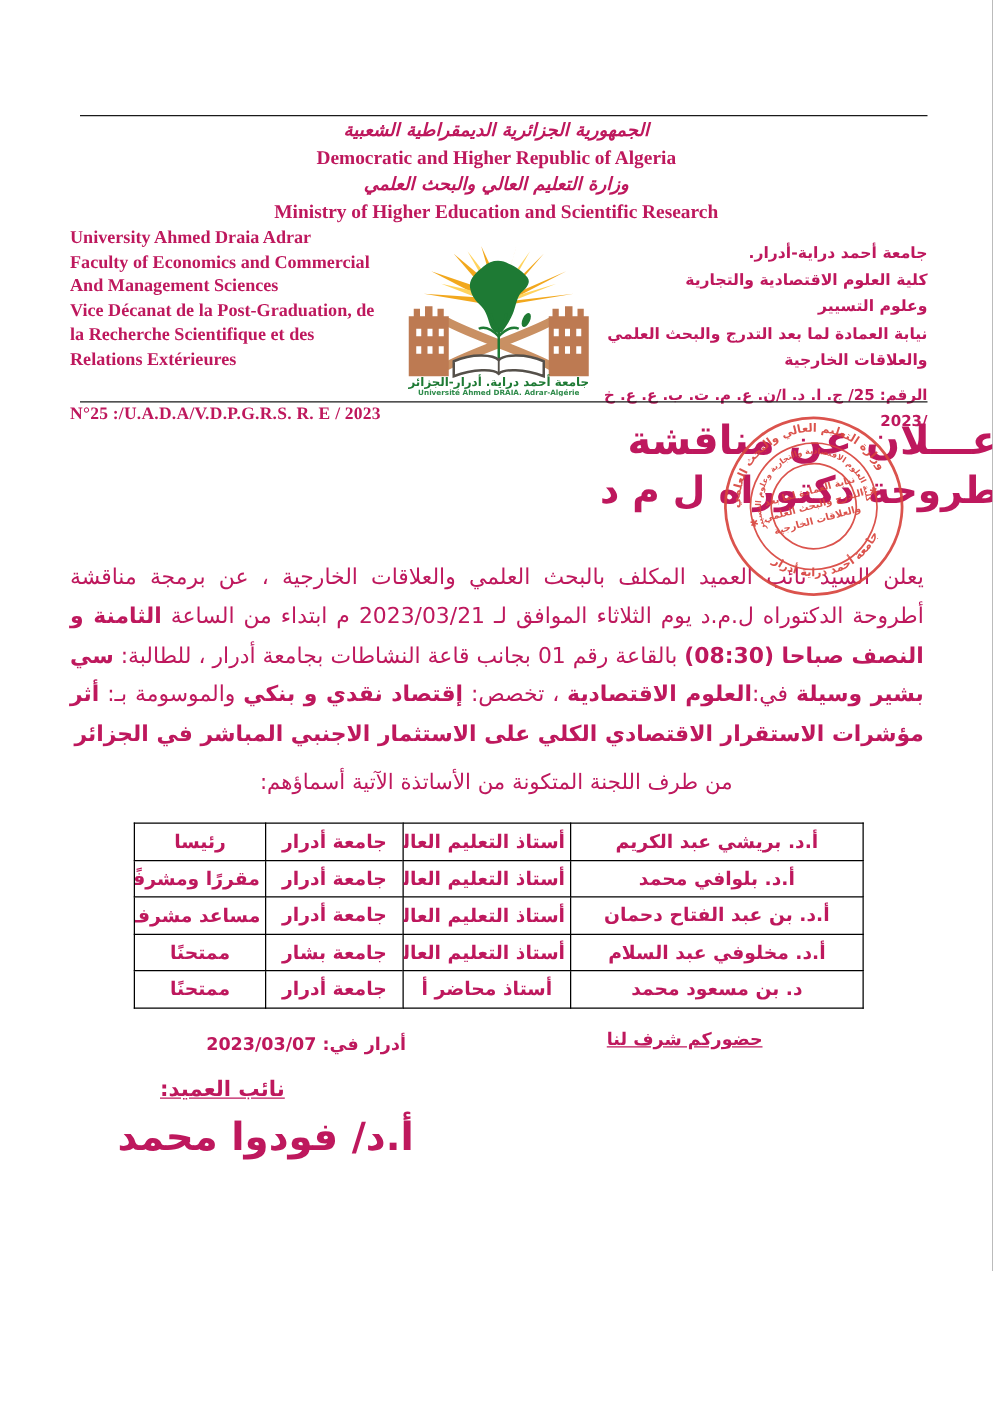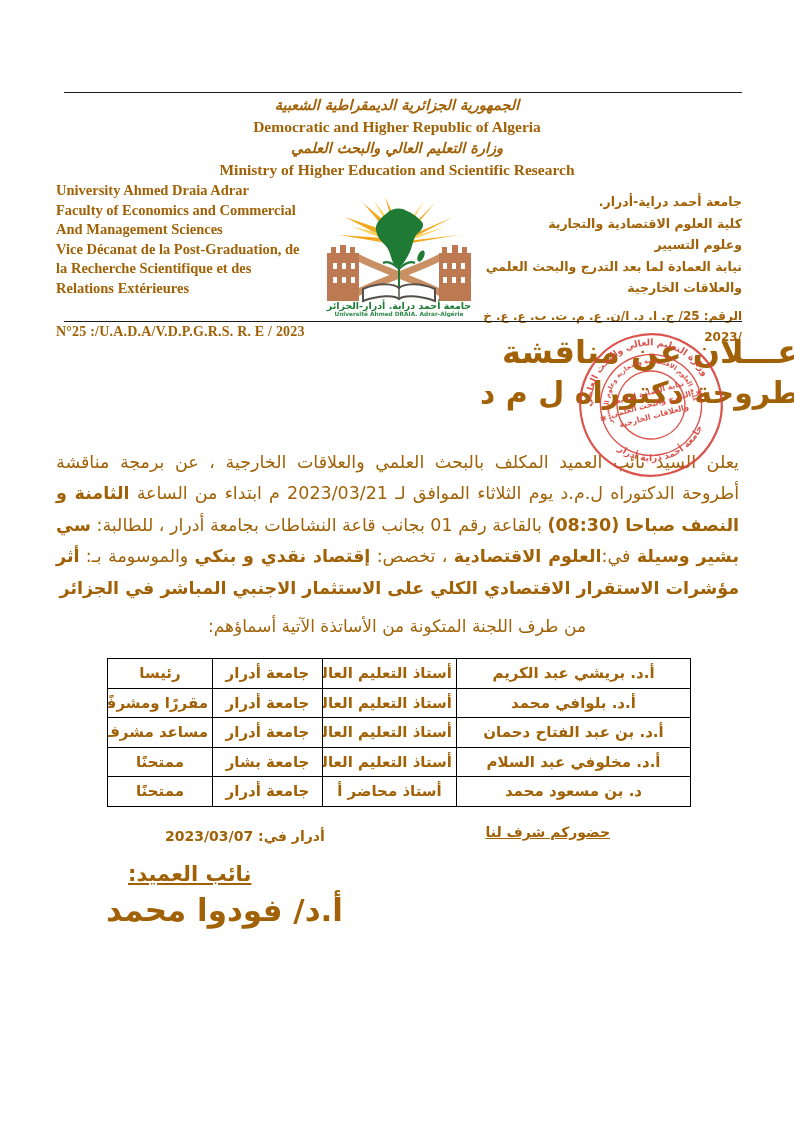--- a/index.html
+++ b/index.html
@@ -1,18 +1,18 @@
 <!DOCTYPE html>
 <html><head>
 <meta charset="utf-8">
 <style>
   html,body { margin:0; padding:0; background:#888; }
   .page {
     position:relative; width:794px; height:1123px; margin:0 auto;
-    background:#ffffff; color:#a16207;
+    background:#ffffff; color:#be185d;
     font-family:"DejaVu Sans", sans-serif;
     overflow:hidden;
   }
   .rule { position:absolute; left:64px; width:678px; border-top:1.6px solid #1a1a1a; }
   .rule.top { top:92px; }
   .rule.mid { top:321px; }
 
   .hdr-center { position:absolute; top:94px; left:0; width:100%; text-align:center; }
   .ar-callig { font-weight:bold; font-style:italic; font-size:14.5px; line-height:22px; }
   .en-serif  { font-family:"Liberation Serif", serif; font-weight:bold; font-size:15.5px; line-height:21px; }
@@ -55,25 +55,25 @@
   }
   table.committee td {
     border:1.4px solid #000; height:28.5px; text-align:center; vertical-align:middle;
     font-size:15px; font-weight:bold; padding:0 4px; overflow:hidden; white-space:nowrap;
   }
 
   .honor   { position:absolute; top:824px; right:184px; direction:rtl; font-weight:bold; font-size:14px;text-decoration:underline; }
   .dateline{ position:absolute; top:828px; left:165px;  direction:rtl; font-weight:bold; font-size:14px; }
   .signer-title {
     position:absolute; top:862px; left:128px; direction:rtl;
-    font-weight:bold; font-size:21px; text-decoration:underline;
+    font-weight:bold; font-size:17px; text-decoration:underline;
   }
   .signer-name {
     position:absolute; top:892px; left:94px; direction:rtl;
-    font-weight:bold; font-size:31px;margin-left:12px;
+    font-weight:bold; font-size:31px;
   }
 
   svg text { font-family:"DejaVu Sans", sans-serif; }
 </style>
 </head>
 <body>
 
 <div class="page">
 
   <div class="rule top"></div>

